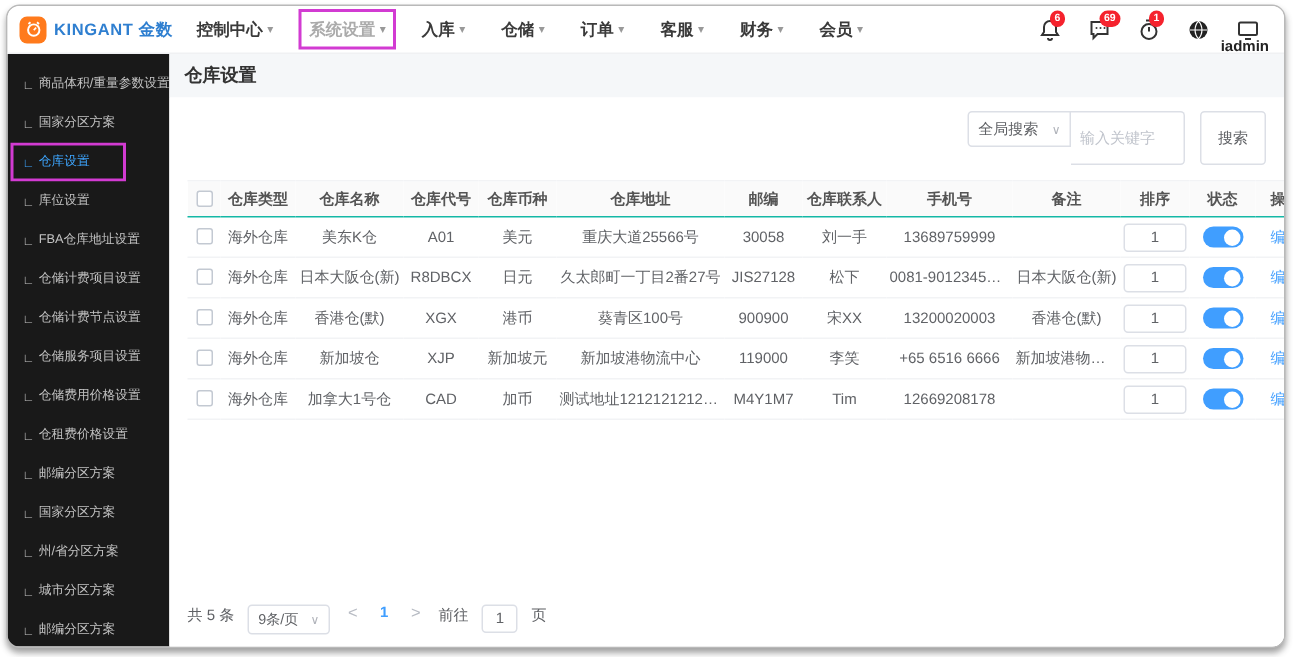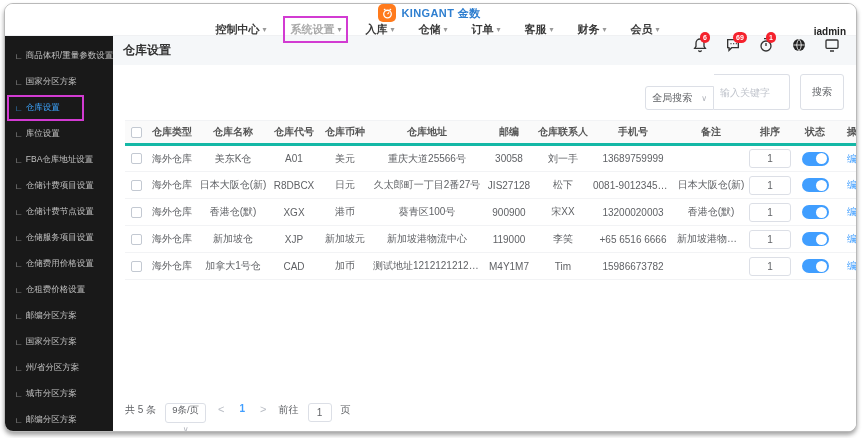--- a/index.html
+++ b/index.html
@@ -1,21 +1,21 @@
 <!DOCTYPE html>
 <html><head>
 <meta charset="utf-8">
 <style>
   * { margin:0; padding:0; box-sizing:border-box; }
   html,body { width:862px; height:438px; background:#fff; font-family:"Liberation Sans","DejaVu Sans",sans-serif; }
   .window { position:absolute; left:4px; top:3px; width:853px; height:429px; border:1px solid #b9b9b9;
             border-radius:9px; background:#fff; box-shadow:0 3px 4px rgba(50,50,50,.45); overflow:hidden; }
 
   
-  .topbar { height:32px; display:flex; align-items:center; padding:0 10px 0 8px; background:#fff; border-bottom:1px solid #f0f1f3; position:relative; z-index:5;flex-direction:column; }
+  .topbar { height:32px; display:flex; align-items:center; padding:0 10px 0 8px; background:#fff; border-bottom:1px solid #f0f1f3; position:relative; z-index:5; }
   .logo { display:flex; align-items:center; gap:5px; flex:none; }
   .logo-icon { width:18px; height:18px; border-radius:5px; background:#ff7a1c; display:flex; align-items:center; justify-content:center; }
   .brand { font-size:11px; font-weight:700; color:#2f7fd0; letter-spacing:.4px; white-space:nowrap; }
   .nav { display:flex; margin-left:16px; gap:24px; align-items:center; }
   .nav-item { font-size:11px; font-weight:700; color:#3a3a3a; display:flex; align-items:center; gap:3px; cursor:pointer; white-space:nowrap; }
   .nav-item.muted { color:#ababab; }
   .nav-caret { font-size:8px; color:#999; font-weight:400; }
   .nav-item.annotated { position:relative; }
   .nav-item.annotated .annot { left:-7px; right:-7px; top:-6px; bottom:-6px; }
   .top-icons { margin-left:auto; display:flex; gap:17px; align-items:center; padding-right:6px; }
@@ -35,48 +35,48 @@
 
   
   .main { position:absolute; left:108px; top:32px; right:0; bottom:0; display:flex; flex-direction:column; background:#fff; }
   .page-header { height:29px; background:#f5f7f9; display:flex; align-items:center; padding:0 10px; flex:none; }
   .page-title { font-size:12px; font-weight:700; color:#333; }
   .header-actions { margin-left:auto; display:flex; gap:7px; position:relative; }
   .header-actions .annot { left:-23px; right:-6px; top:-10px; bottom:-9px; }
   .btn-primary { background:#1989fa; color:#fff; font-size:10px; border:none; border-radius:3px; height:19px; padding:0 9px; cursor:pointer; }
 
   .card { flex:1; display:flex; flex-direction:column; padding:9px 12px 5px; background:#fff; overflow:hidden; }
-  .search-row { display:flex; justify-content:flex-end; align-items:flex-end; margin-bottom:10px; flex:none; }
+  .search-row { display:flex; justify-content:flex-end; align-items:flex-start; margin-bottom:10px; flex:none; }
   .search-select { height:24px; border:1px solid #dcdfe6; border-radius:3px 0 0 3px; display:flex; align-items:center;
                    padding:0 6px; font-size:10px; color:#606266; gap:9px; background:#fff; cursor:pointer; }
   .select-caret { font-size:8px; color:#b0b3ba; }
   .search-input { height:36px; width:76px; border:1px solid #dcdfe6; border-left:none; border-radius:0 3px 3px 0;
                   font-size:10px; padding:0 6px; color:#333; outline:none; }
   .search-input::placeholder { color:#c0c4cc; }
   .search-btn { margin-left:10px; height:36px; padding:0 11px; background:#fff; border:1px solid #dcdfe6; border-radius:3px;
                 font-size:10px; color:#606266; cursor:pointer; }
 
   table { width:100%; border-collapse:collapse; table-layout:fixed; flex:none; }
   thead th { background:#fafafa; height:24px; font-size:10px; color:#555; font-weight:700; border-top:1px solid #f2f3f5;
-             border-bottom:3px solid #14b8a6; text-align:center; overflow:hidden; white-space:nowrap; }
+             border-bottom:1px solid #14b8a6; text-align:center; overflow:hidden; white-space:nowrap; }
   tbody td { height:27px; font-size:10px; color:#606266; text-align:center; border-bottom:1px solid #f2f3f5;
              overflow:hidden; white-space:nowrap; text-overflow:ellipsis; padding:0 2px; }
   .cb { display:inline-block; width:11px; height:11px; border:1px solid #c3c9d2; border-radius:2px; background:#fff;
         cursor:pointer; vertical-align:middle; }
   .sort-input { width:42px; height:19px; border:1px solid #dcdfe6; border-radius:3px; font-size:10px; text-align:center;
                 color:#606266; outline:none; }
   .switch { display:inline-block; width:27px; height:14px; border-radius:8px; background:#409eff; position:relative;
             cursor:pointer; vertical-align:middle; }
   .switch::after { content:""; position:absolute; top:1.5px; right:1.5px; width:11px; height:11px; border-radius:50%; background:#fff; }
   .edit-link { color:#409eff; cursor:pointer; }
 
   .spacer { flex:1; }
   .pagination { display:flex; align-items:flex-start; gap:9px; font-size:10px; color:#606266; padding:4px 0 3px; flex:none; }
   .pp-select { height:20px; border:1px solid #dcdfe6; border-radius:3px; display:flex; align-items:center; gap:8px;
-               padding:0 6px; font-size:9.5px; color:#606266; background:#fff; cursor:pointer;flex-direction:column; }
+               padding:0 6px; font-size:9.5px; color:#606266; background:#fff; cursor:pointer; }
   .pg-arrow { color:#b8bcc4; cursor:pointer; font-size:11px; padding:0 3px; }
   .pg-num { color:#409eff; font-weight:700; cursor:pointer; padding:0 3px; }
   .goto-input { width:24px; height:19px; border:1px solid #dcdfe6; border-radius:3px; text-align:center; font-size:10px;
                 color:#606266; outline:none; }
 
   .annot { position:absolute; border:2px solid #d23bd2; z-index:25; pointer-events:none; }
 </style>
 </head>
 <body>
 
@@ -343,21 +343,21 @@
             </tr>
             <tr>
               <td><span class="cb"></span></td>
               <td>海外仓库</td>
               <td>加拿大1号仓</td>
               <td>CAD</td>
               <td>加币</td>
               <td>测试地址12121212121212</td>
               <td>M4Y1M7</td>
               <td>Tim</td>
-              <td>15986673782</td>
+              <td>12669208178</td>
               <td></td>
               <td><input class="sort-input" value="1" style=""></td>
               <td><span class="switch"></span></td>
               <td><span class="edit-link">编辑</span></td>
             </tr>
           </tbody>
       </table>
 
       <div class="spacer"></div>
 

